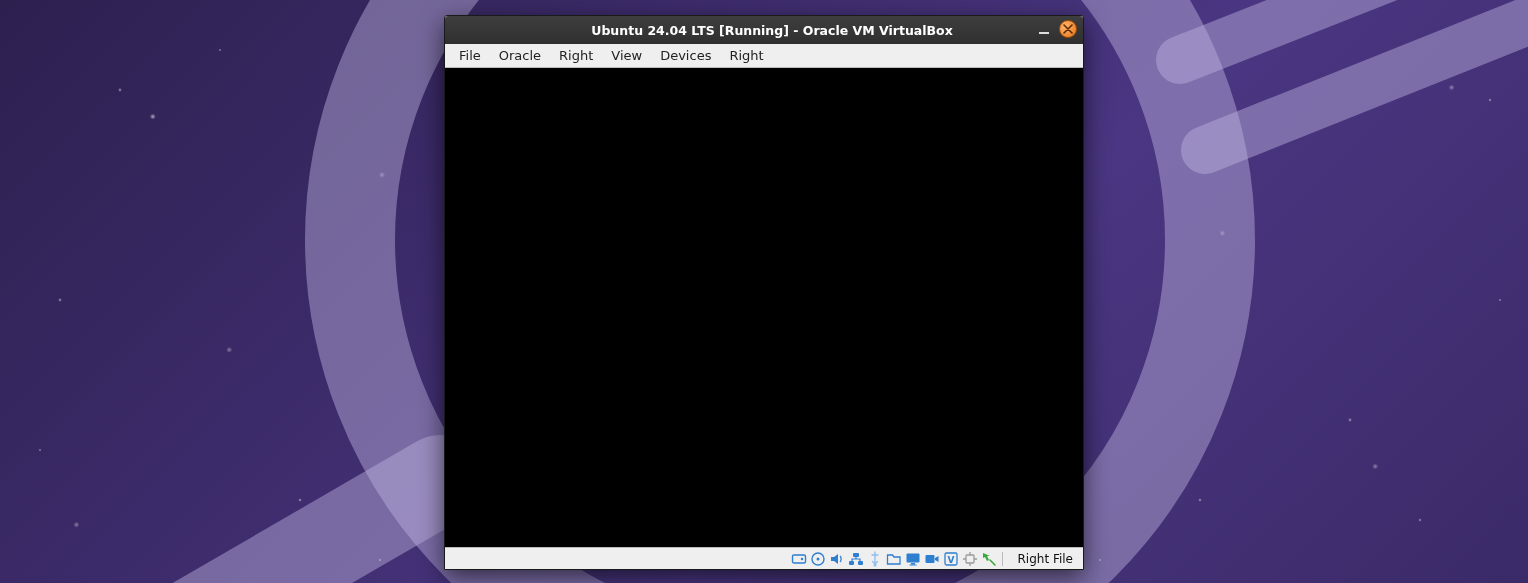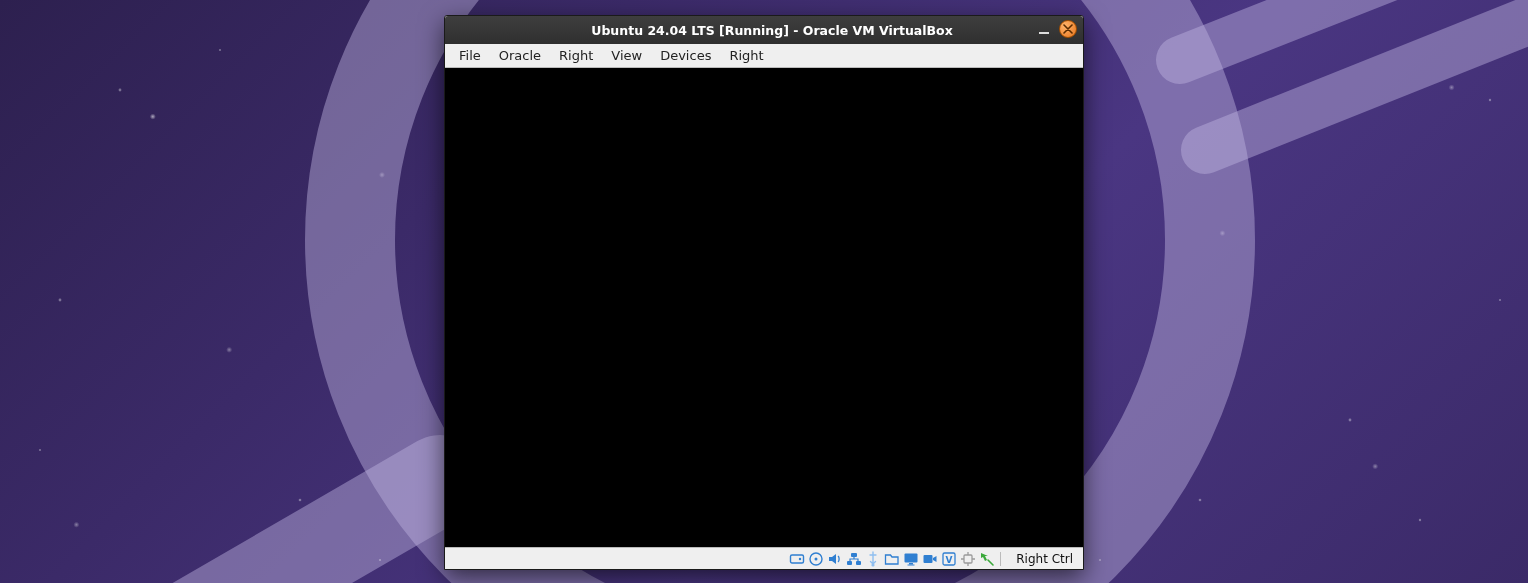--- a/index.html
+++ b/index.html
@@ -256,16 +256,16 @@
             <path d="M8 1v3M8 12v3M1 8h3M12 8h3" stroke="#9a9a9a" stroke-width="1.3"></path>
           </svg>
       </div>
       <div class="icon">
         <svg width="16" height="16" viewBox="0 0 16 16">
             <path d="M2 2l0 5 2-1 2 4 2-1-2-4 3 0z" fill="#3aa83a"></path>
             <path d="M9 9l5 5" stroke="#3aa83a" stroke-width="1.6" stroke-linecap="round"></path>
           </svg>
       </div>
       <span class="sep"></span>
-      <span class="hostkey">Right Ctrl</span>
+      <span class="hostkey">Right File</span>
     </div>
   </div>
 </div>
 
 </body></html>

